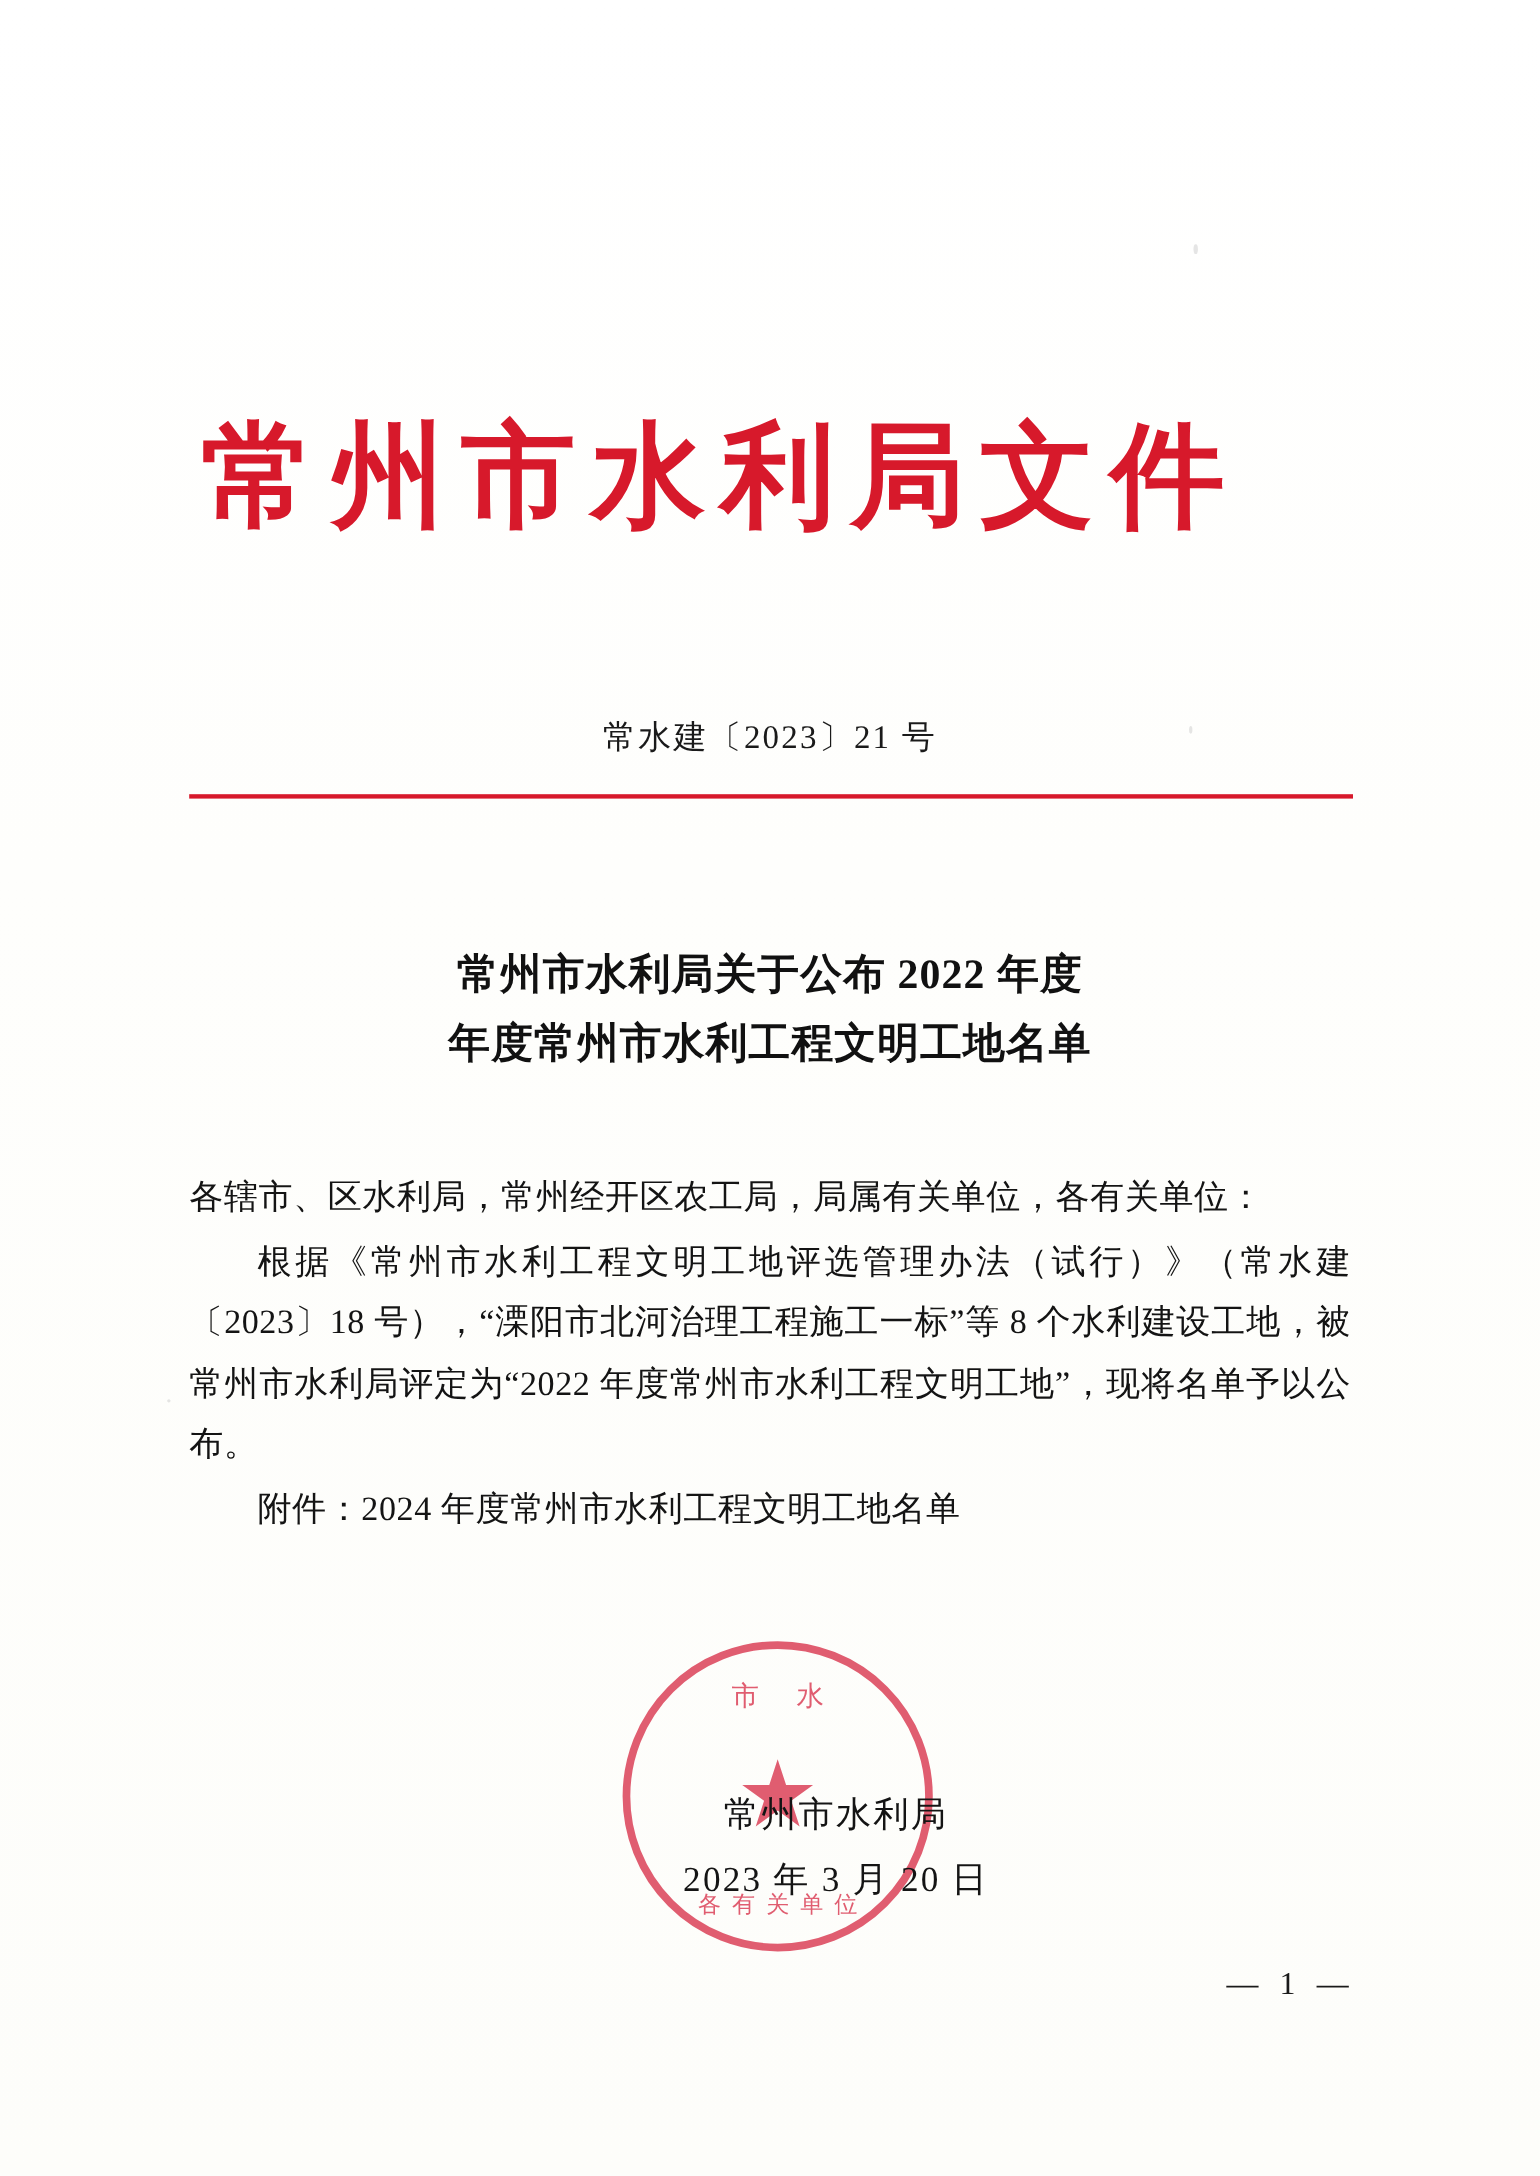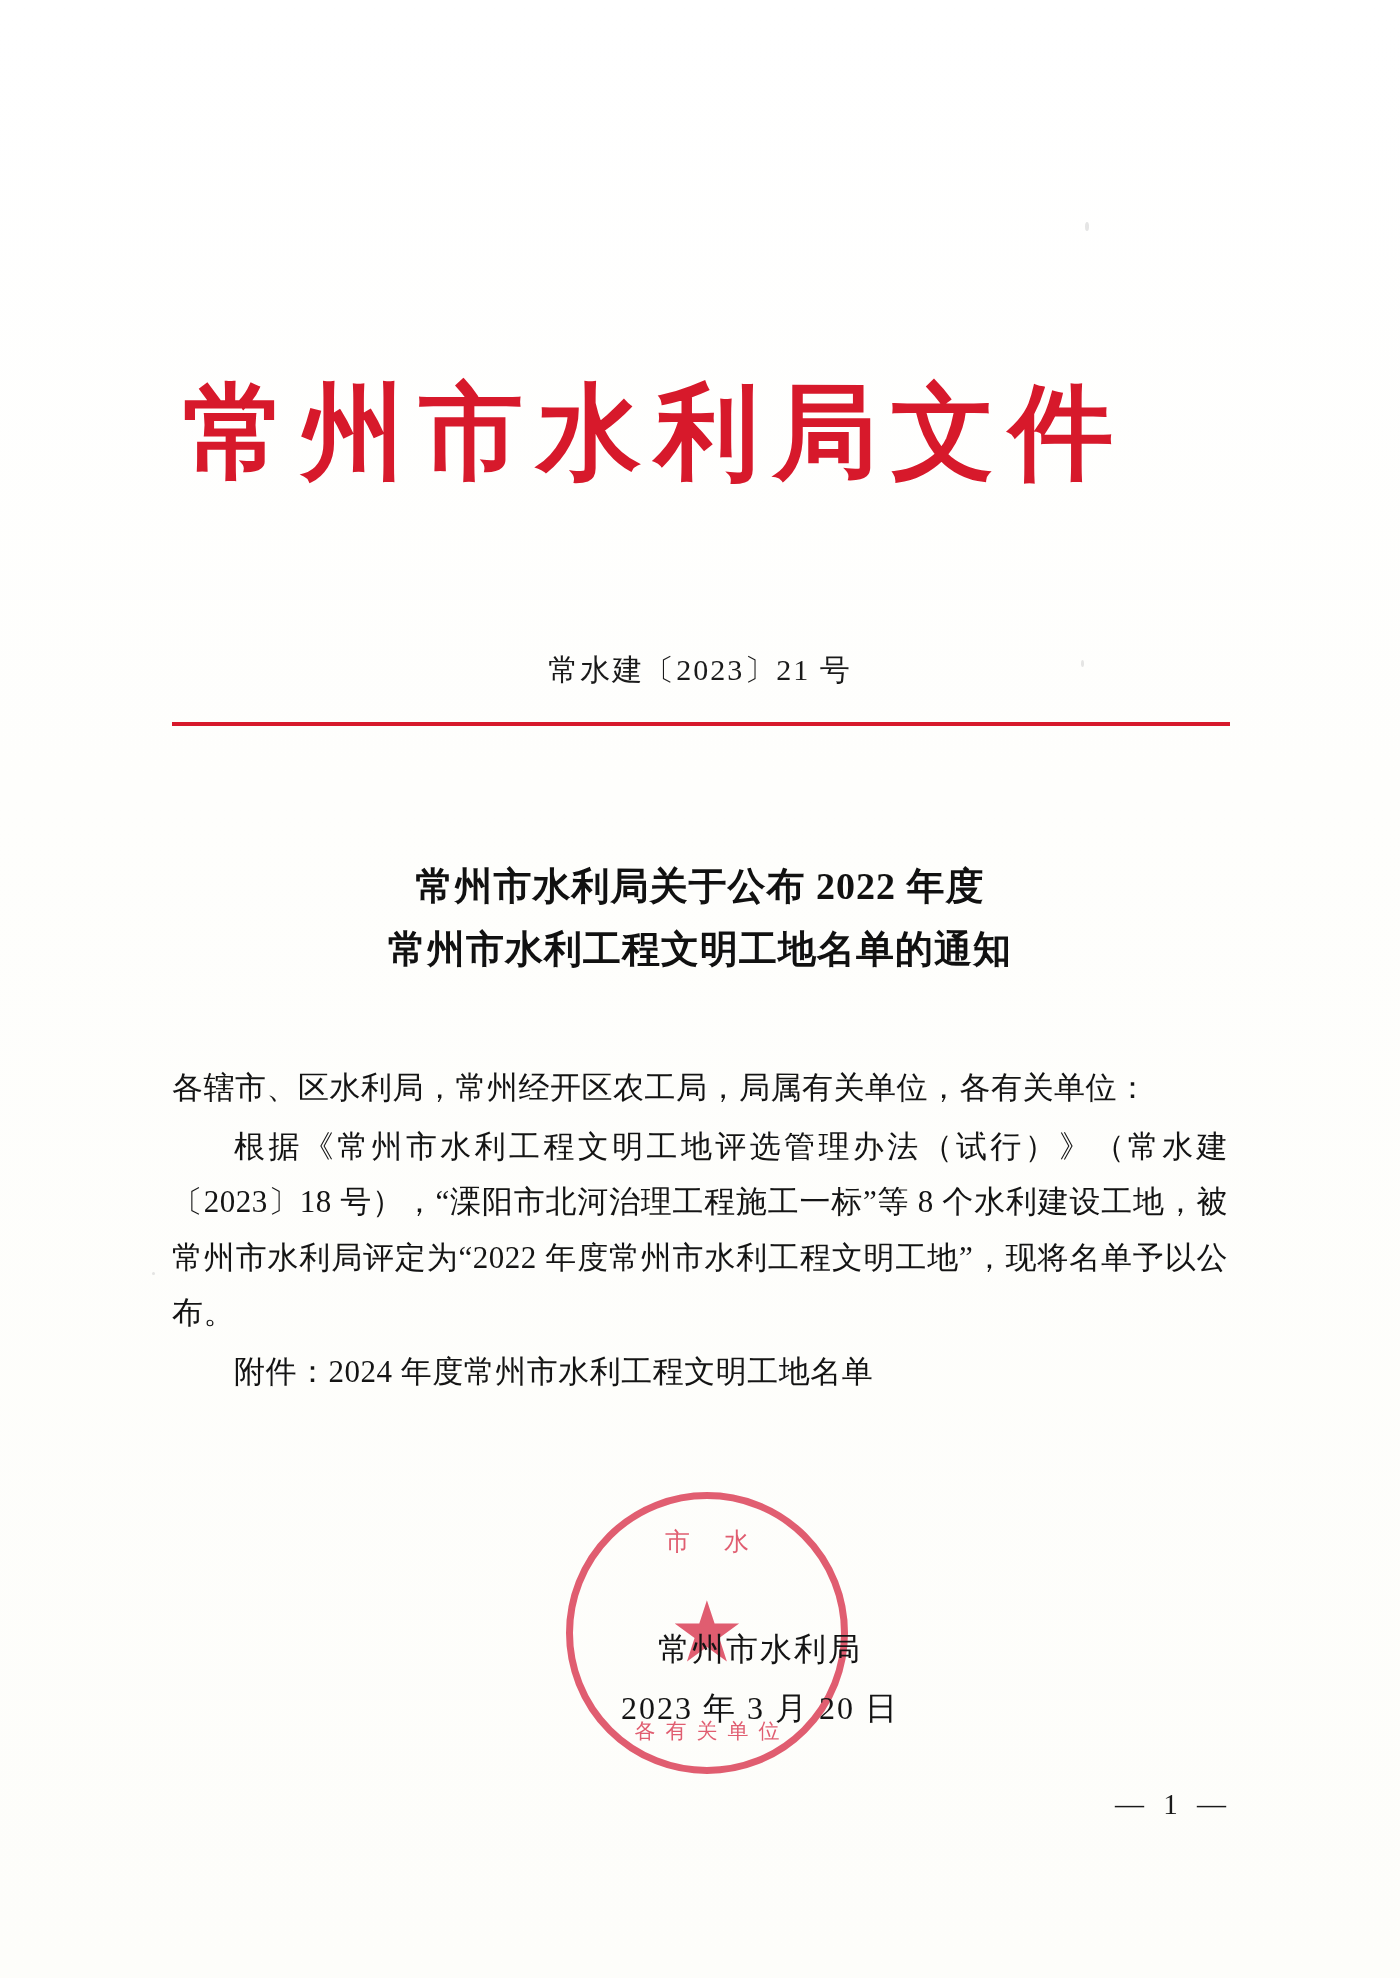--- a/index.html
+++ b/index.html
@@ -185,21 +185,21 @@
   <div class="paper-tint"></div>
 
   <div class="masthead">常州市水利局文件</div>
 
   <div class="doc-number">常水建〔2023〕21 号</div>
 
   <div class="red-rule"></div>
 
   <div class="title">
     <span class="ln">常州市水利局关于公布 2022 年度</span>
-    <span class="ln">常州市水利工程文明工地名单的通知</span>
+    <span class="ln">年度常州市水利工程文明工地名单</span>
   </div>
 
   <div class="body-text">
     <p>各辖市、区水利局，常州经开区农工局，局属有关单位，各有关单位：</p>
     <p class="indent">根据《常州市水利工程文明工地评选管理办法（试行）》（常水建〔2023〕18 号），“溧阳市北河治理工程施工一标”等 8 个水利建设工地，被常州市水利局评定为“2022 年度常州市水利工程文明工地”，现将名单予以公布。</p>
     <p class="attach">附件：2024 年度常州市水利工程文明工地名单</p>
   </div>
 
   <div class="seal">
     <span class="seal-top-text">市水</span>

